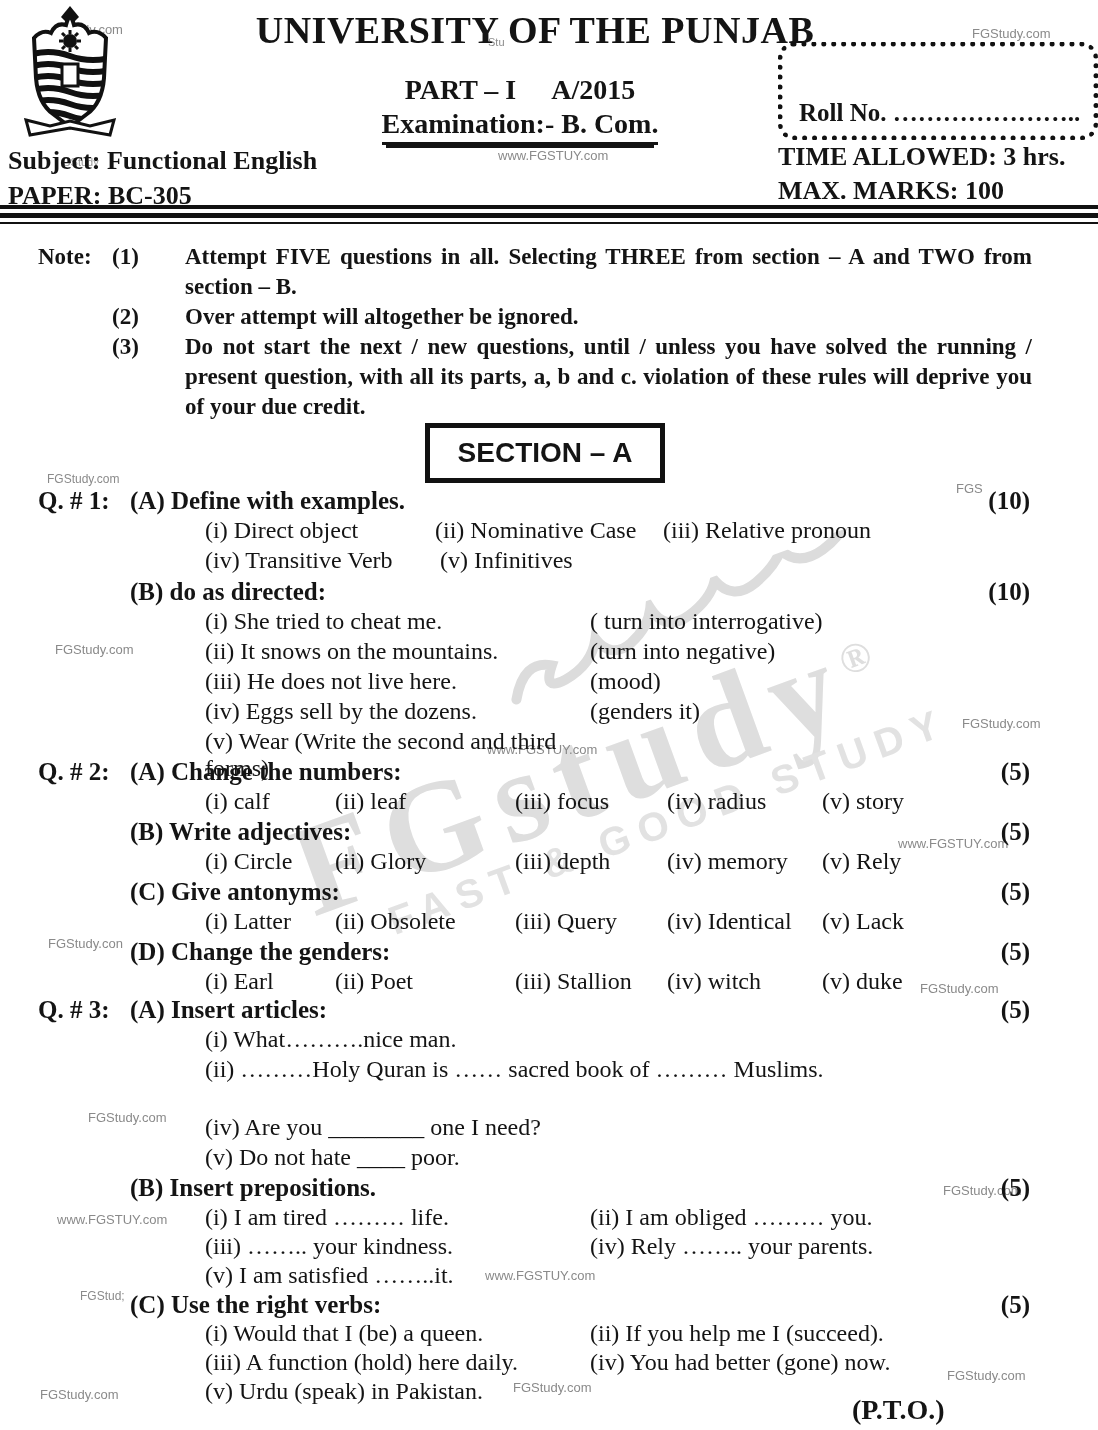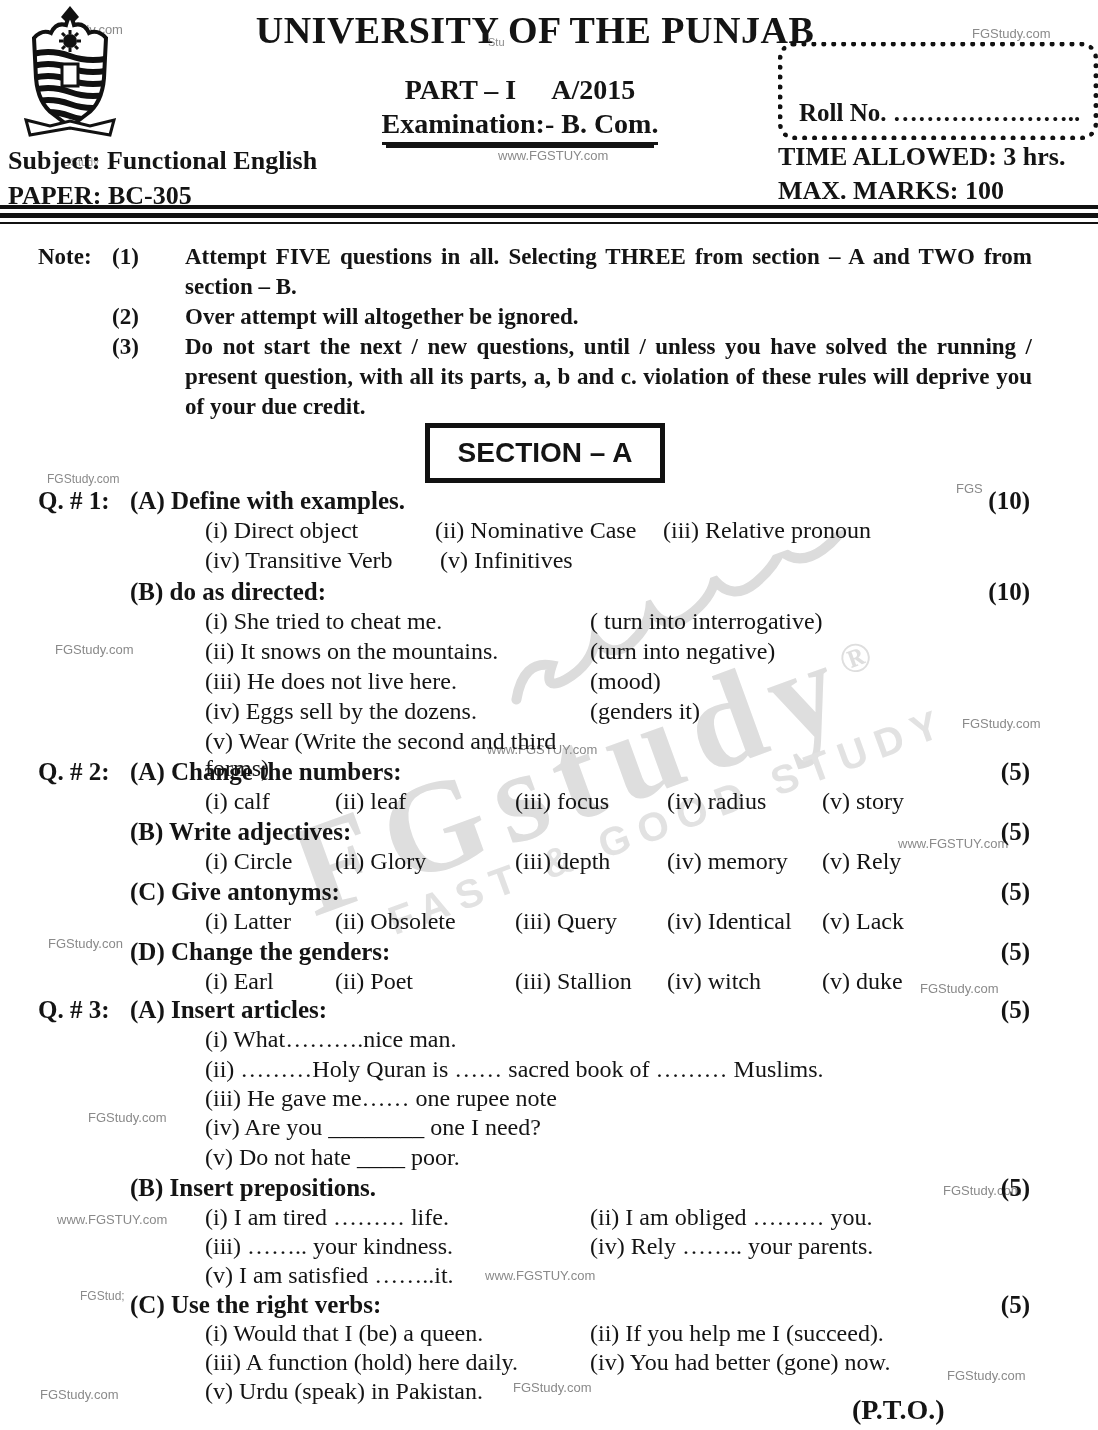--- a/index.html
+++ b/index.html
@@ -220,21 +220,20 @@
       <span class="item">(iii) Stallion</span>
       <span class="item">(iv) witch</span>
       <span class="item">(v) duke</span>
     </div>
 
     <div class="abs qlabel" style="left:38px;top:996px">Q. # 3:</div>
     <div class="abs qhead" style="left:130px;top:996px">(A) Insert articles:</div>
     <div class="mk" style="top:996px">(5)</div>
     <div class="abs item" style="left:205px;top:1026px">(i) What……….nice man.</div>
     <div class="abs item" style="left:205px;top:1056px">(ii) ………Holy Quran is …… sacred book  of ……… Muslims.</div>
-    <div class="abs item" style="left:205px;top:1085px">(iii) He gave me…… one rupee note</div>
     <div class="abs item" style="left:205px;top:1114px">(iv) Are you ________ one I need?</div>
     <div class="abs item" style="left:205px;top:1144px">(v) Do not hate ____ poor.</div>
 
     <div class="abs qhead" style="left:130px;top:1174px">(B) Insert prepositions.</div>
     <div class="mk" style="top:1174px">(5)</div>
     <div class="grid g-2col" style="left:205px;top:1204px;width:860px">
       <span class="item">(i) I am tired ……… life.</span>
       <span class="item">(ii) I am obliged ……… you.</span>
     </div>
     <div class="grid g-2col" style="left:205px;top:1233px;width:860px">

